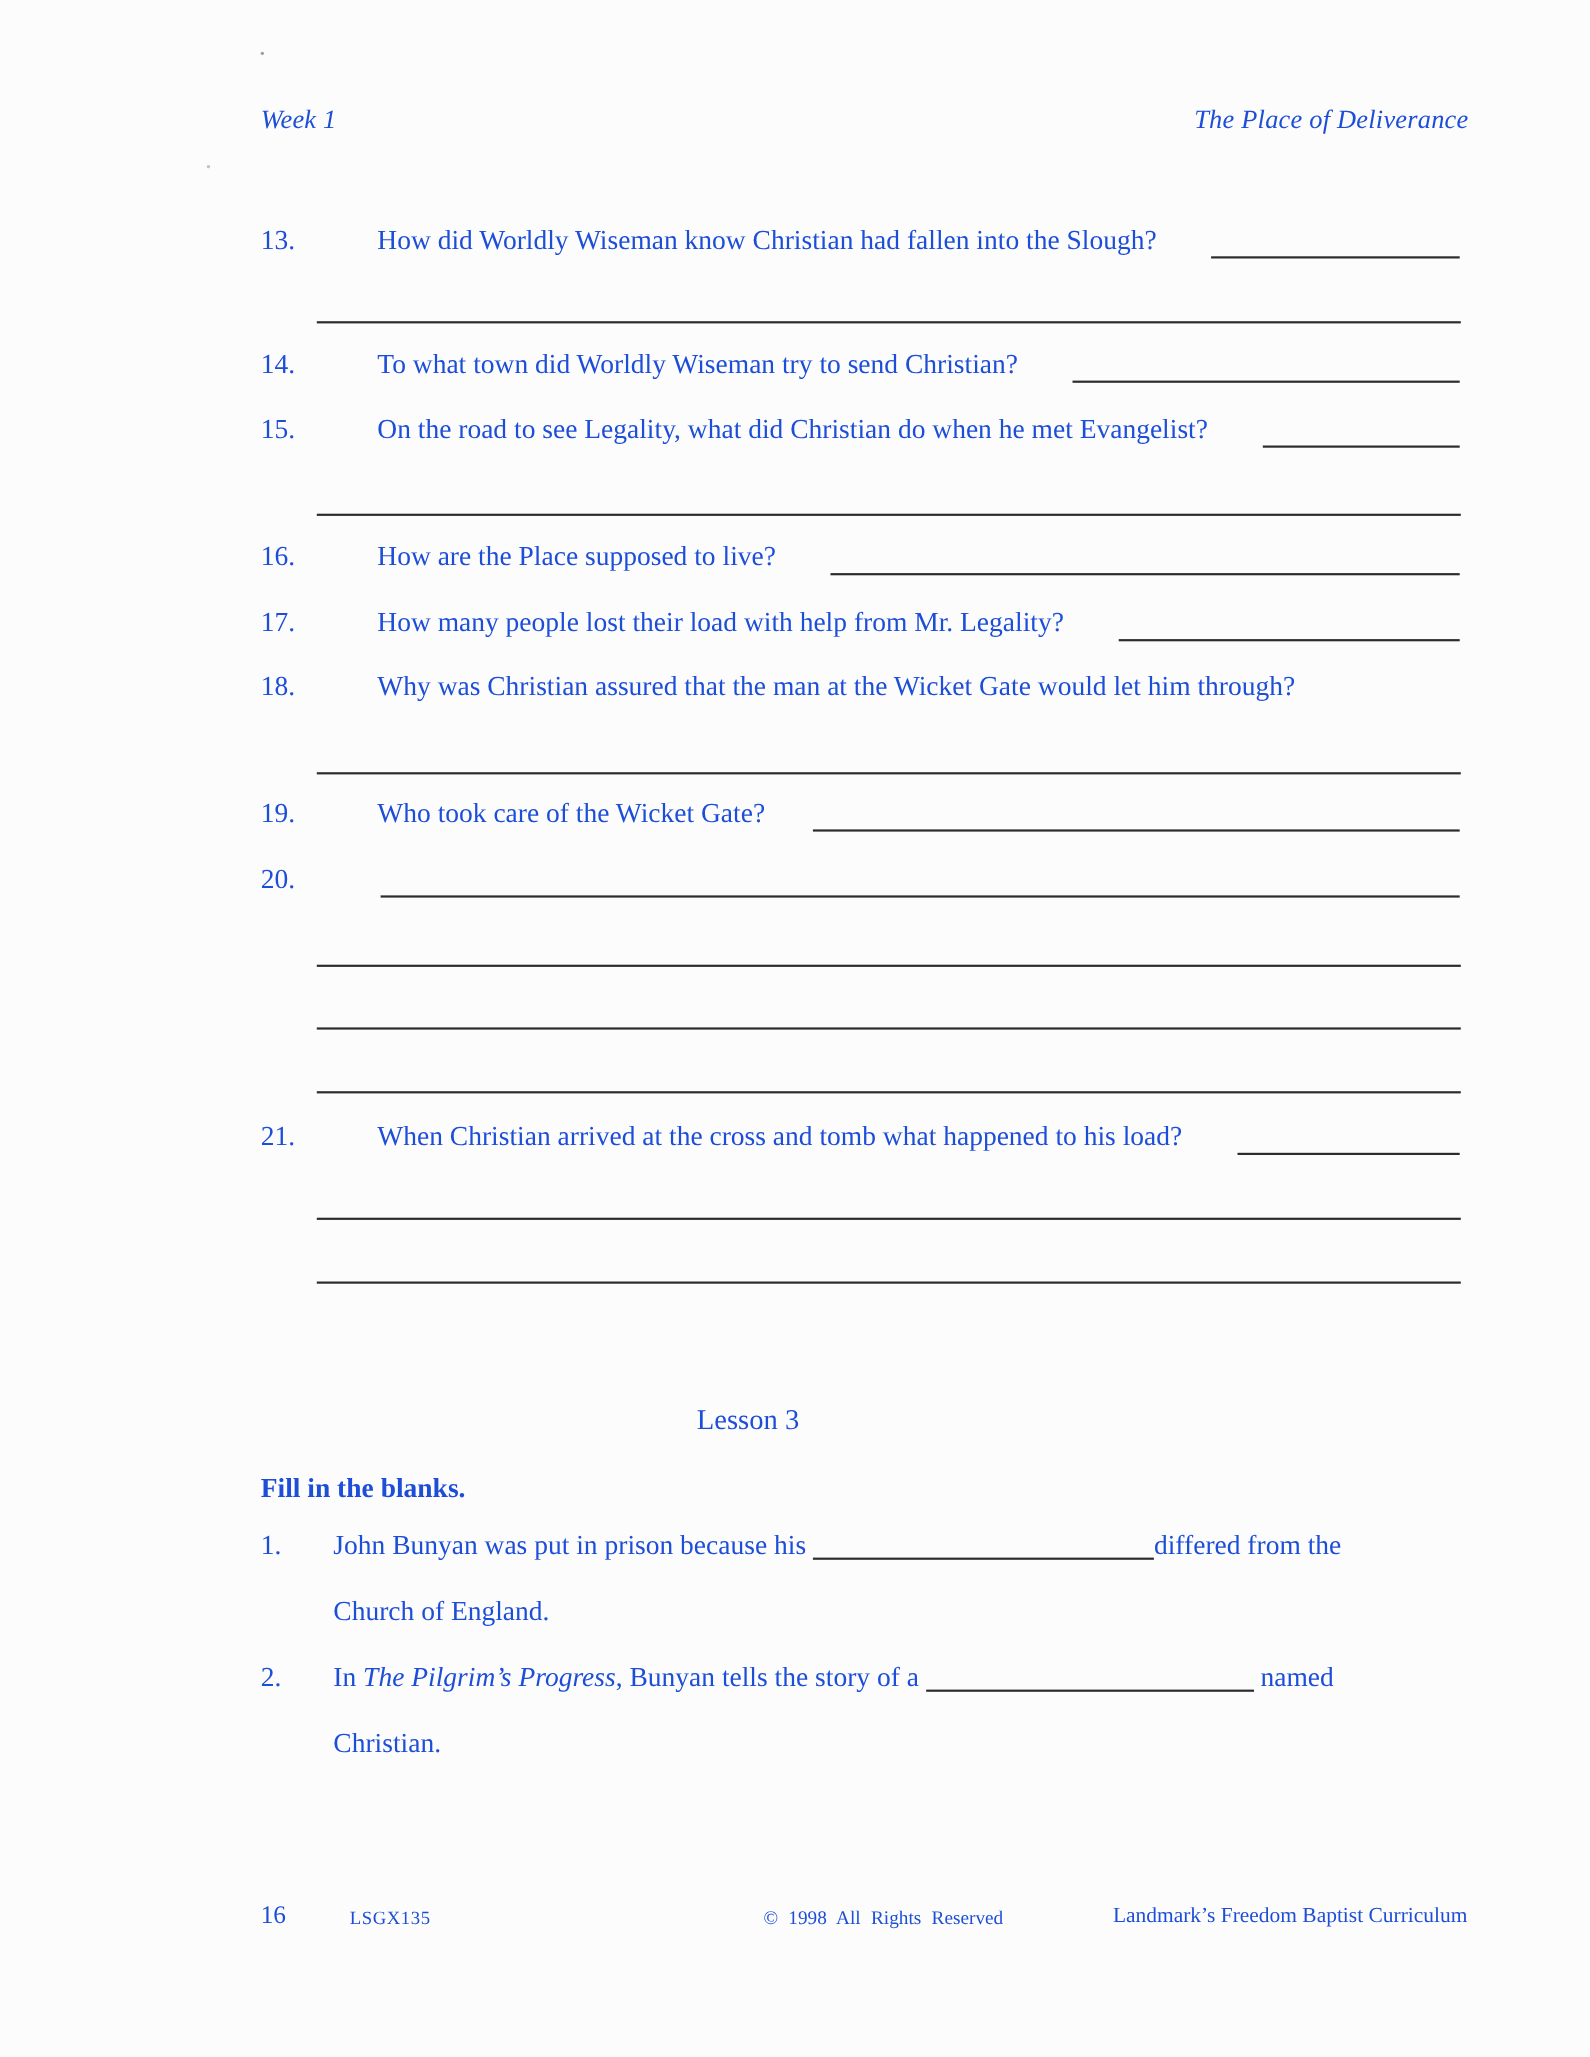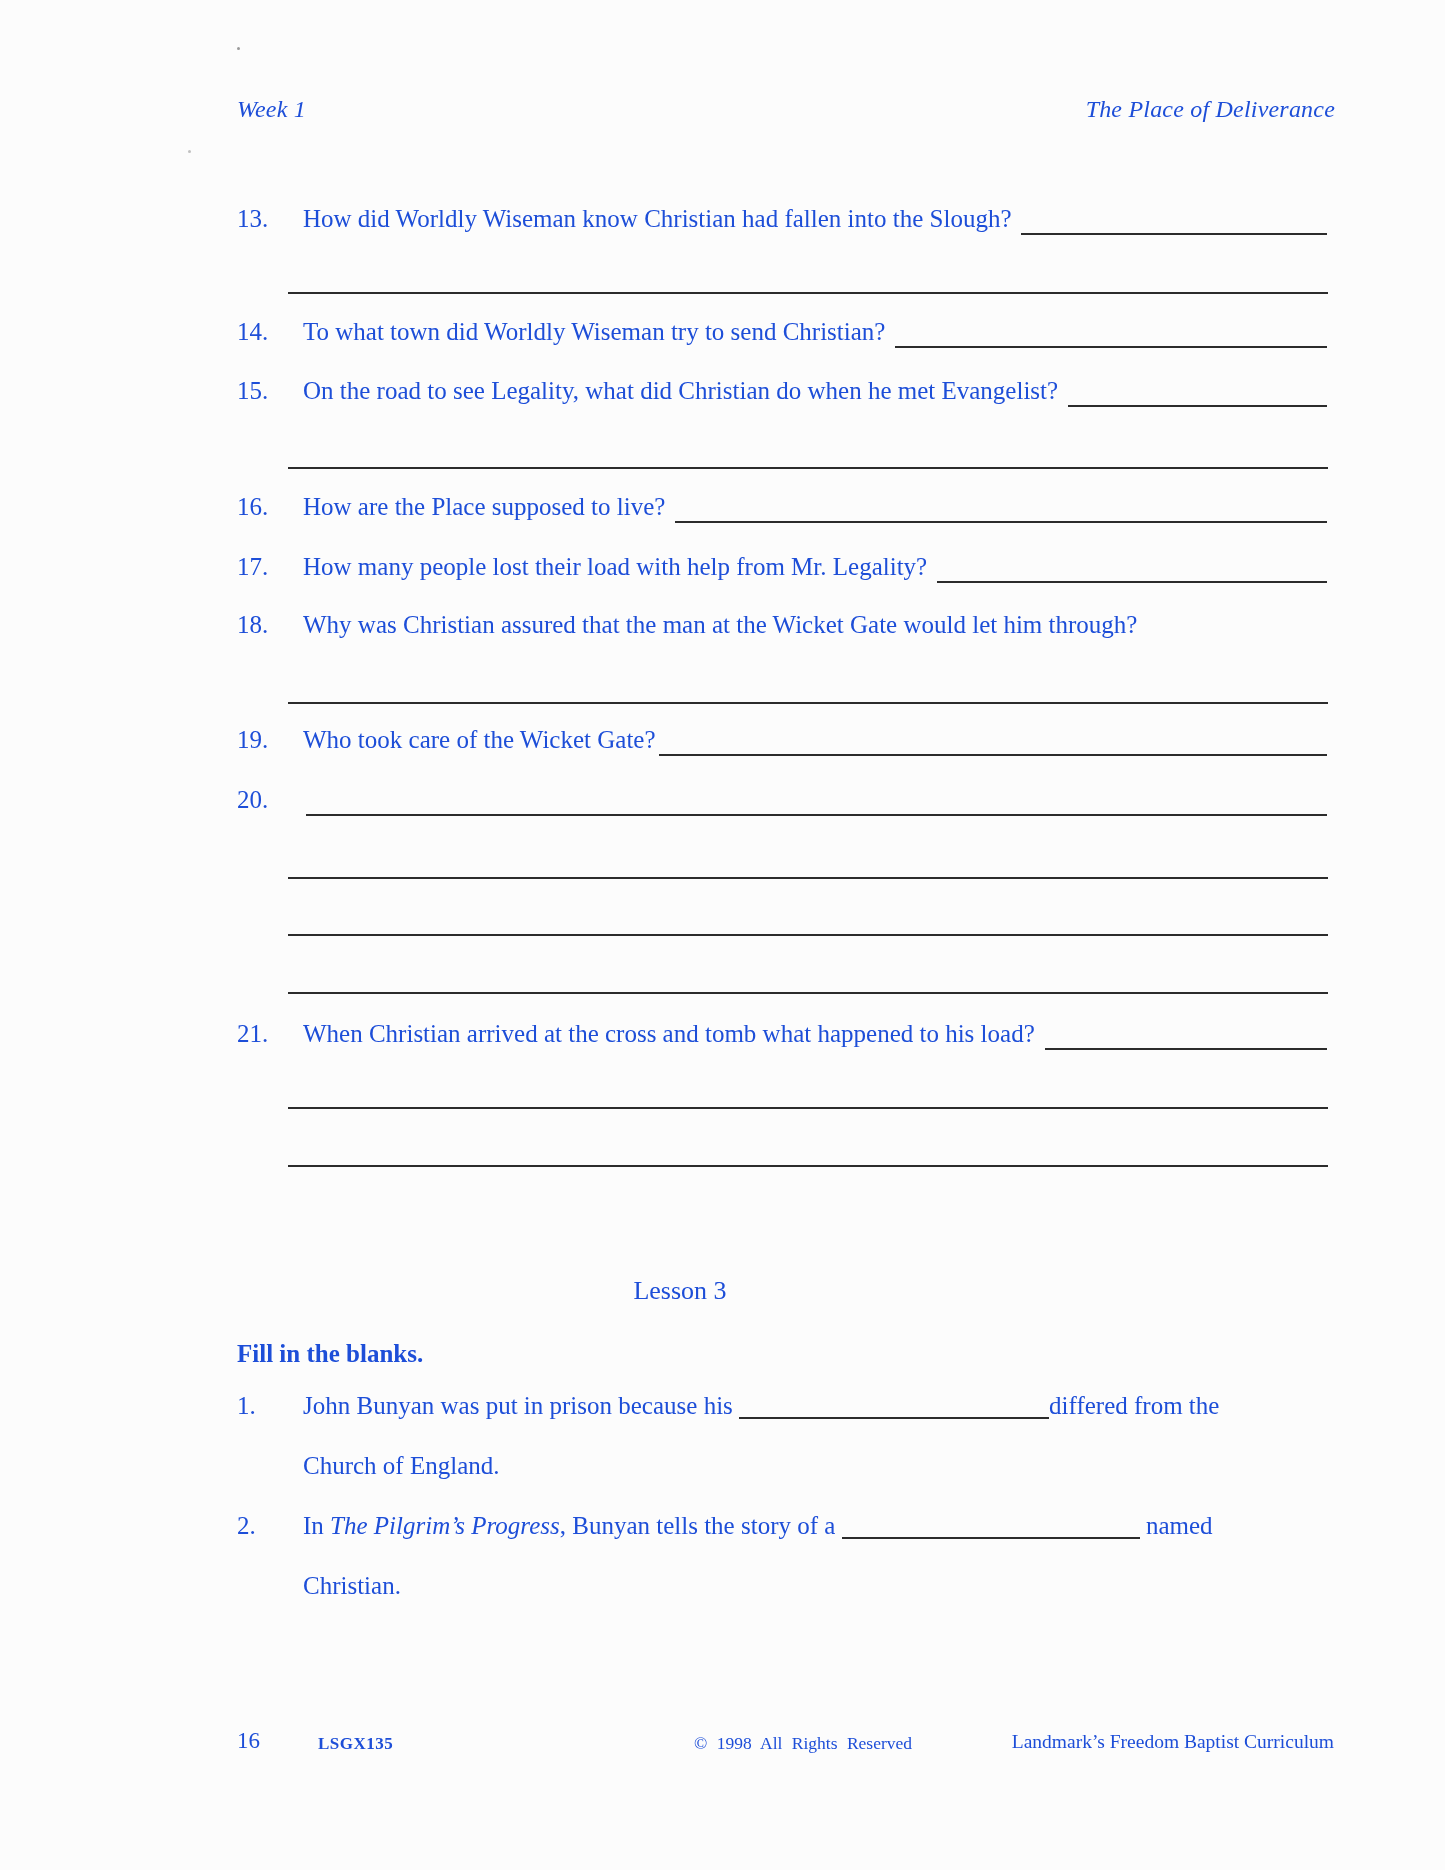--- a/index.html
+++ b/index.html
@@ -13,21 +13,21 @@
     font-size:25px;
     overflow:hidden;
   }
   .hdr { position:absolute; top:96px; font-style:italic; font-size:24px; letter-spacing:0.2px; }
   .hdr-left { left:237px; }
   .hdr-right { right:110px; }
 
   
   .qrow {
     position:absolute; left:237px; width:1090px; height:32px;
-    display:flex; line-height:32px; white-space:nowrap;
+    display:flex; line-height:32px; white-space:nowrap;gap:40px;
   }
   .qnum { flex:none; width:66px; }
   .qtext { flex:none; white-space:nowrap; }
   .qblank { flex:1 1 auto; border-bottom:2px solid #2c2c2c; margin-left:10px; min-width:40px; }
   .qblank.tight { margin-left:3px; }
 
   
   .hline { position:absolute; left:288px; width:1040px; height:0; border-top:2px solid #2c2c2c; }
 
   .lesson-heading {
@@ -39,21 +39,21 @@
   
   .fbrow { position:absolute; left:237px; width:1096px; line-height:32px; white-space:nowrap; }
   .fbnum { display:inline-block; width:66px; }
   .fbcont { position:absolute; left:303px; line-height:32px; white-space:nowrap; }
   .iblank { display:inline-block; height:0; border-bottom:2px solid #2c2c2c; vertical-align:-5px; }
   .iblank.w1 { width:310px; }
   .iblank.w2 { width:298px; }
   .it { font-style:italic; }
 
   .footer-pageno { position:absolute; left:237px; top:1728px; font-size:23px; }
-  .footer-code { position:absolute; left:318px; top:1734px; font-size:17px; letter-spacing:0.5px;font-weight:bold; }
+  .footer-code { position:absolute; left:318px; top:1734px; font-size:17px; letter-spacing:0.5px; }
   .footer-copy { position:absolute; left:694px; top:1733px; font-size:17.5px; word-spacing:5px; }
   .footer-pub { position:absolute; right:111px; top:1731px; font-size:19.5px; }
 
   .speck { position:absolute; background:#9a9a9a; border-radius:50%; }
   .speck.s1 { left:237px; top:47px; width:3px; height:3px; }
   .speck.s2 { left:188px; top:150px; width:3px; height:3px; opacity:0.6; }
 </style>
 </head>
 <body>
 

